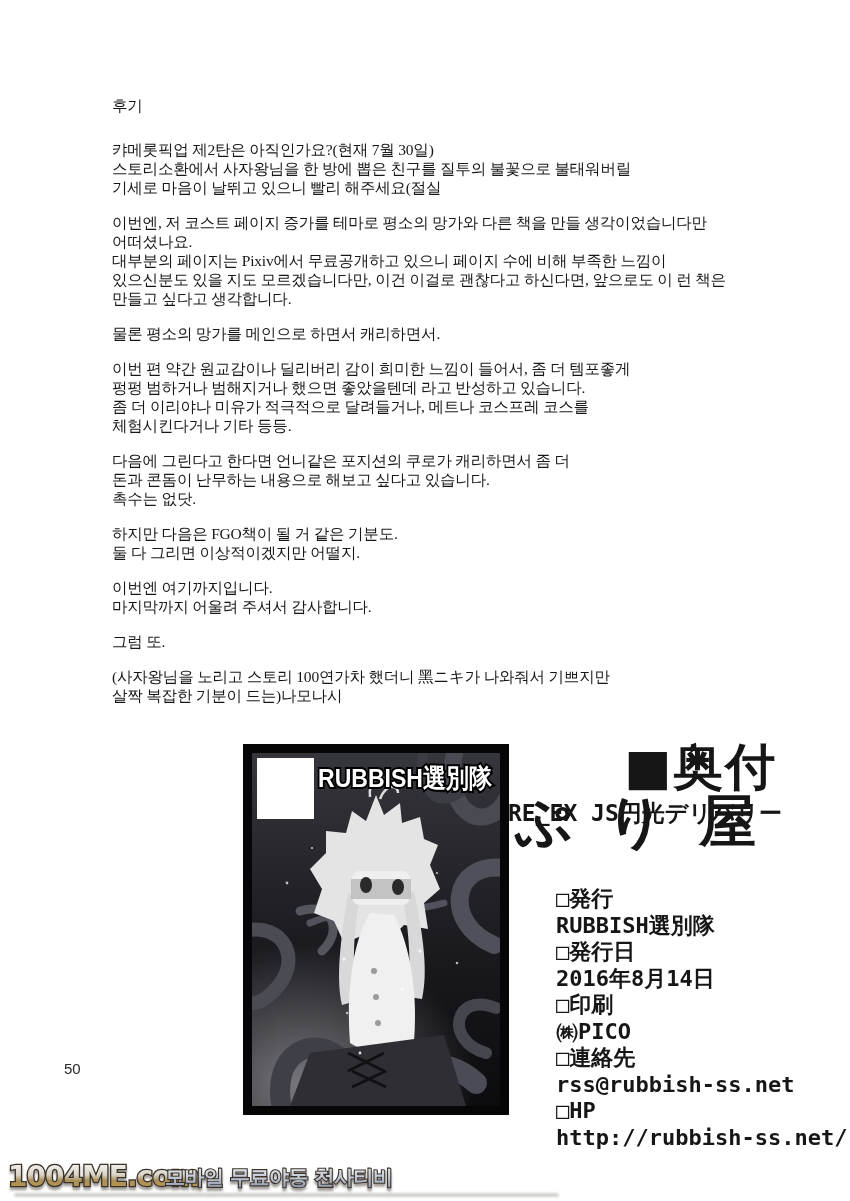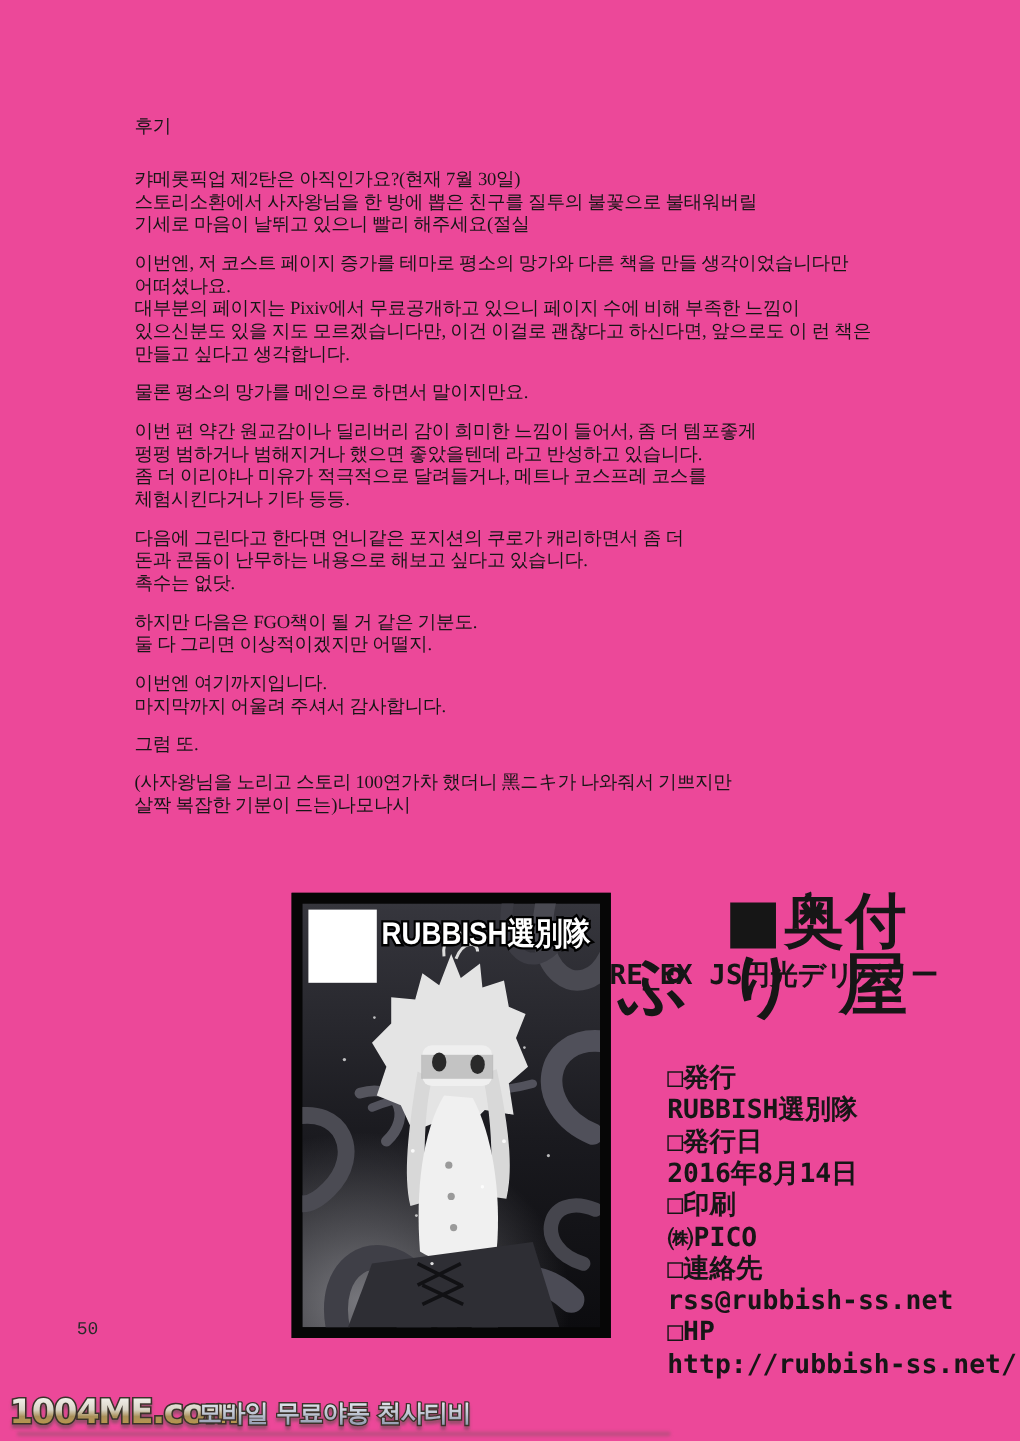--- a/index.html
+++ b/index.html
@@ -1,45 +1,45 @@
 <!DOCTYPE html>
 <html><head>
 <meta charset="utf-8">
 <style>
   html,body{margin:0;padding:0;}
   body{background:#777;}
   .page{
     position:relative;
     width:850px;height:1201px;
     margin:0 auto;
-    background:#ec4899;
+    background:#ffffff;
     overflow:hidden;
     font-family:"Liberation Serif","DejaVu Serif",serif;
     color:#161616;
   }
   
   .afterword{
     position:absolute;left:112px;top:96px;width:600px;
     font-size:15.5px;line-height:19px;
     letter-spacing:-0.2px;
   }
   .aw-title{margin:0 0 25px 0;}
-  .para{margin:4px 0 13px 0;}
+  .para{margin:16px 0 13px 0;}
   .para .line{display:block;white-space:nowrap;}
   
   .circle-cut{
     position:absolute;left:243px;top:744px;
     width:248px;height:353px;
     border:9px solid #060606;
     background:#121215;
   }
   .circle-cut svg{display:block;}
   
   .colophon-heading{
-    position:absolute;left:604px;top:741px;
+    position:absolute;left:624px;top:741px;
     font-family:"DejaVu Sans","Liberation Sans",sans-serif;
     font-weight:bold;font-size:50px;line-height:1.05;
     letter-spacing:2px;white-space:nowrap;
   }
   .colophon-series{
     position:absolute;left:508px;top:801px;
     font-family:"DejaVu Sans Mono","Liberation Mono",monospace;
     font-weight:bold;font-size:23px;line-height:1.1;white-space:nowrap;
   }
   .colophon-title{
@@ -50,22 +50,22 @@
   }
   .colophon-entries{
     position:absolute;left:513px;top:886px;
     font-family:"DejaVu Sans Mono","Liberation Mono",monospace;
     font-weight:bold;font-size:22px;line-height:26.5px;
     white-space:nowrap;
   }
   .colophon-entries .c-line{display:block;padding-left:43px;}
   
   .page-number{
-    position:absolute;left:64px;top:1100px;
-    font-family:Liberation Mono, monospace;
+    position:absolute;left:64px;top:1060px;
+    font-family:Liberation Sans, sans-serif;
     font-size:15px;color:#2a2a2a;
   }
   
   .watermark{position:absolute;left:5px;top:1153px;}
   
   .scan-shadow{
     position:absolute;left:14px;top:1193px;width:545px;height:4px;
     background:rgba(90,85,75,0.28);border-radius:3px;filter:blur(1.2px);
   }
 </style>
@@ -85,21 +85,21 @@
 
     <div class="para">
       <span class="line">이번엔, 저 코스트 페이지 증가를 테마로 평소의 망가와 다른 책을 만들 생각이었습니다만</span>
       <span class="line">어떠셨나요.</span>
       <span class="line">대부분의 페이지는 Pixiv에서 무료공개하고 있으니 페이지 수에 비해 부족한 느낌이</span>
       <span class="line">있으신분도 있을 지도 모르겠습니다만, 이건 이걸로 괜찮다고 하신다면, 앞으로도 이 런 책은</span>
       <span class="line">만들고 싶다고 생각합니다.</span>
     </div>
 
     <div class="para">
-      <span class="line">물론 평소의 망가를 메인으로 하면서 말이지만요.</span>
+      <span class="line">물론 평소의 망가를 메인으로 하면서 캐리하면서.</span>
     </div>
 
     <div class="para">
       <span class="line">이번 편 약간 원교감이나 딜리버리 감이 희미한 느낌이 들어서, 좀 더 템포좋게</span>
       <span class="line">펑펑 범하거나 범해지거나 했으면 좋았을텐데 라고 반성하고 있습니다.</span>
       <span class="line">좀 더 이리야나 미유가 적극적으로 달려들거나, 메트나 코스프레 코스를</span>
       <span class="line">체험시킨다거나 기타 등등.</span>
     </div>
 
     <div class="para">

